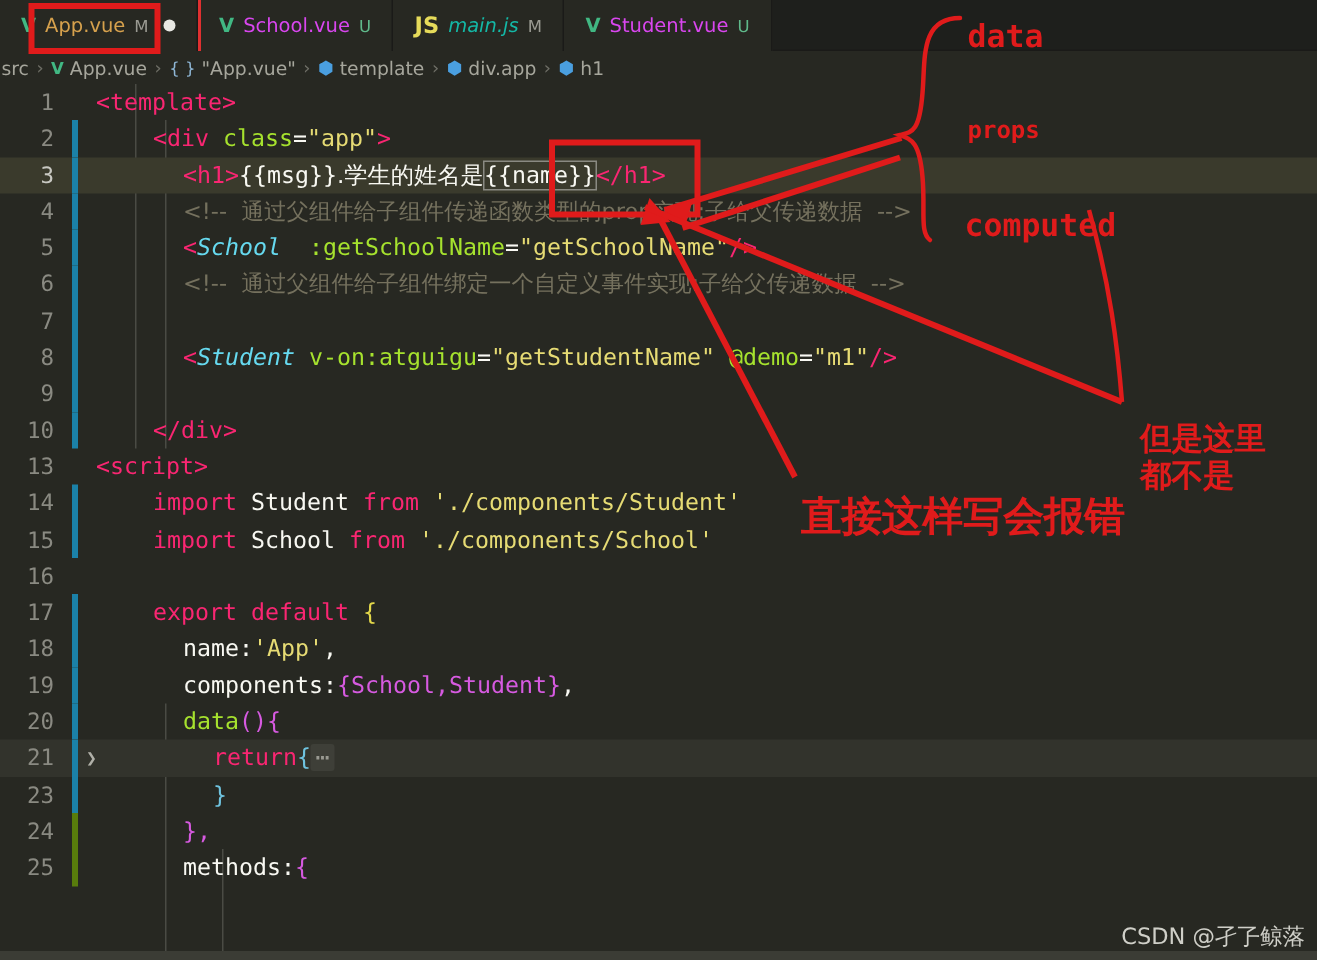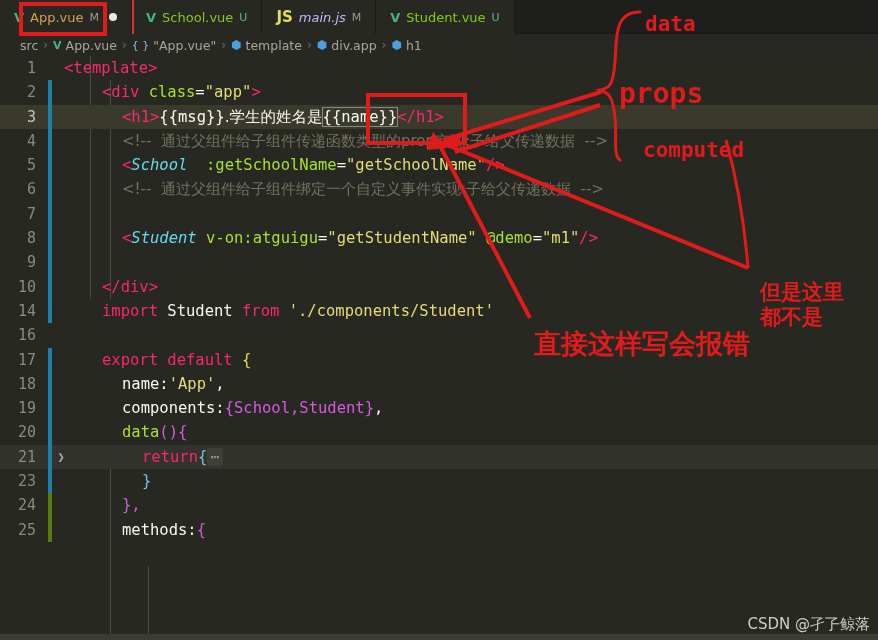--- a/index.html
+++ b/index.html
@@ -22,37 +22,37 @@
     font-family: "DejaVu Sans", sans-serif; font-size: 13px;
     border-right: 1px solid #1a1a18;
     background: #272822; color: #9a9a92;
     position: relative; white-space: nowrap;
   }
   .tab.inactive { background: #272822; }
   .tab-icon { font-weight: bold; font-size: 13px; line-height: 1; }
   .vue-icon { color: #41b883; font-family: "DejaVu Sans", sans-serif; }
   .js-icon { color: #e6db5a; font-size: 15px; font-weight: bold; }
   .tab-label.modified { color: #d6a14d; }
-  .tab-label.untracked { color: #84cc16; }
-  .tab-label.preview { font-style: italic; color: #c4b5fd; }
+  .tab-label.untracked { color: #d946ef; }
+  .tab-label.preview { font-style: italic; color: #14b8a6; }
   .tab-badge { font-family: "DejaVu Sans", sans-serif; font-size: 11px; color: #8e8e86; }
   .tab-badge.u { color: #5fb98a; }
   .tab-badge.m { color: #9a9a92; }
   .tab-dot {
     width: 8px; height: 8px; border-radius: 50%;
     background: #e8e8e3; display: inline-block; margin-left: 4px;
   }
   .tab-accent {
     position: absolute; left: 0; top: 0; bottom: 0; width: 2px; background: #e03030;
   }
 
   
   .breadcrumb {
     display: flex; align-items: center; height: 22px;
-    padding: 0 0 0 20px; background: #272822;
+    padding: 0 0 0 1px; background: #272822;
     font-family: "DejaVu Sans", sans-serif; font-size: 12.5px; color: #a6a69c;
     gap: 3px;
   }
   .bc-item { display: flex; align-items: center; gap: 4px; }
   .bc-sep { color: #6e6e66; margin: 0 2px; font-size: 12px; }
   .bc-vue { color: #41b883; font-weight: bold; font-size: 11px; }
   .bc-braces { color: #8fb7d6; font-size: 11px; }
   .bc-hex { color: #4a9fe0; font-size: 12px; }
 
   
@@ -242,27 +242,36 @@
     </div>
 
     <div class="code-row">
       <span class="gutter-mark gm-mod"></span>
       <span class="lineno">10</span>
       <span class="codetext t-tag" style="padding-left:58px">&lt;/div&gt;</span>
     </div>
 
 
 
+    <div class="code-row">
+      <span class="lineno">13</span>
+      <span class="codetext t-tag">&lt;script&gt;</span>
+    </div>
 
     <div class="code-row">
       <span class="gutter-mark gm-mod"></span>
       <span class="lineno">14</span>
       <span class="codetext" style="padding-left:58px"><span class="t-kw">import</span><span> </span><span class="t-plain">Student</span><span> </span><span class="t-kw">from</span><span> </span><span class="t-str">'./components/Student'</span></span>
     </div>
 
+    <div class="code-row">
+      <span class="gutter-mark gm-mod"></span>
+      <span class="lineno">15</span>
+      <span class="codetext" style="padding-left:58px"><span class="t-kw">import</span><span> </span><span class="t-plain">School</span><span> </span><span class="t-kw">from</span><span> </span><span class="t-str">'./components/School'</span></span>
+    </div>
 
     <div class="code-row">
       <span class="lineno">16</span>
       <span class="codetext"></span>
     </div>
 
     <div class="code-row">
       <span class="gutter-mark gm-mod"></span>
       <span class="lineno">17</span>
       <span class="codetext" style="padding-left:58px"><span class="t-kw">export</span><span> </span><span class="t-kw">default</span><span> </span><span class="t-brace-y">{</span></span>
@@ -330,21 +339,21 @@
     <path d="M 530 318 L 437 140" fill="none" stroke="#e01b1b" stroke-width="4"></path>
     <polygon points="433,132 447,148 427,150" fill="#e01b1b"></polygon>
 
     <path d="M 748 268 L 430 138" fill="none" stroke="#e01b1b" stroke-width="4"></path>
 
     <path d="M 726 140 C 740 190 745 230 748 268" fill="none" stroke="#e01b1b" stroke-width="3"></path>
   </svg>
 
   <div class="overlay">
     <span class="anno-text anno-mono" style="left:645px; top:12px; font-size:21px;">data</span>
-    <span class="anno-text anno-mono" style="left:619px; top:77px; font-size:28px;">props</span>
+    <span class="anno-text anno-mono" style="left:645px; top:77px; font-size:16px;">props</span>
     <span class="anno-text anno-mono" style="left:643px; top:138px; font-size:21px;">computed</span>
     <span class="anno-text" style="left:760px; top:280px; font-size:21px; line-height:25px;">但是这里
 都不是</span>
     <span class="anno-text" style="left:534px; top:326px; font-size:27px;">直接这样写会报错</span>
   </div>
 
   <div class="watermark">CSDN @孑孒鲸落</div>
 </div>
 
 </body></html>

